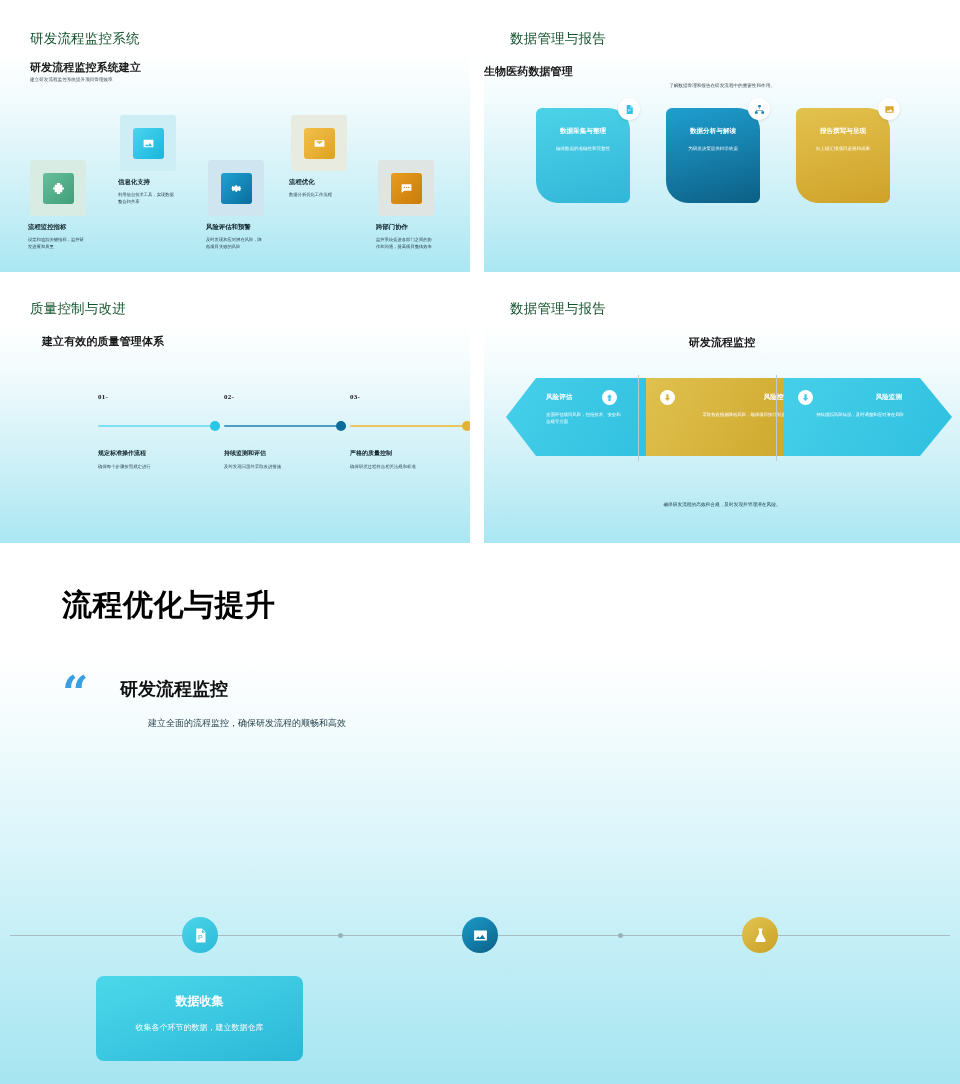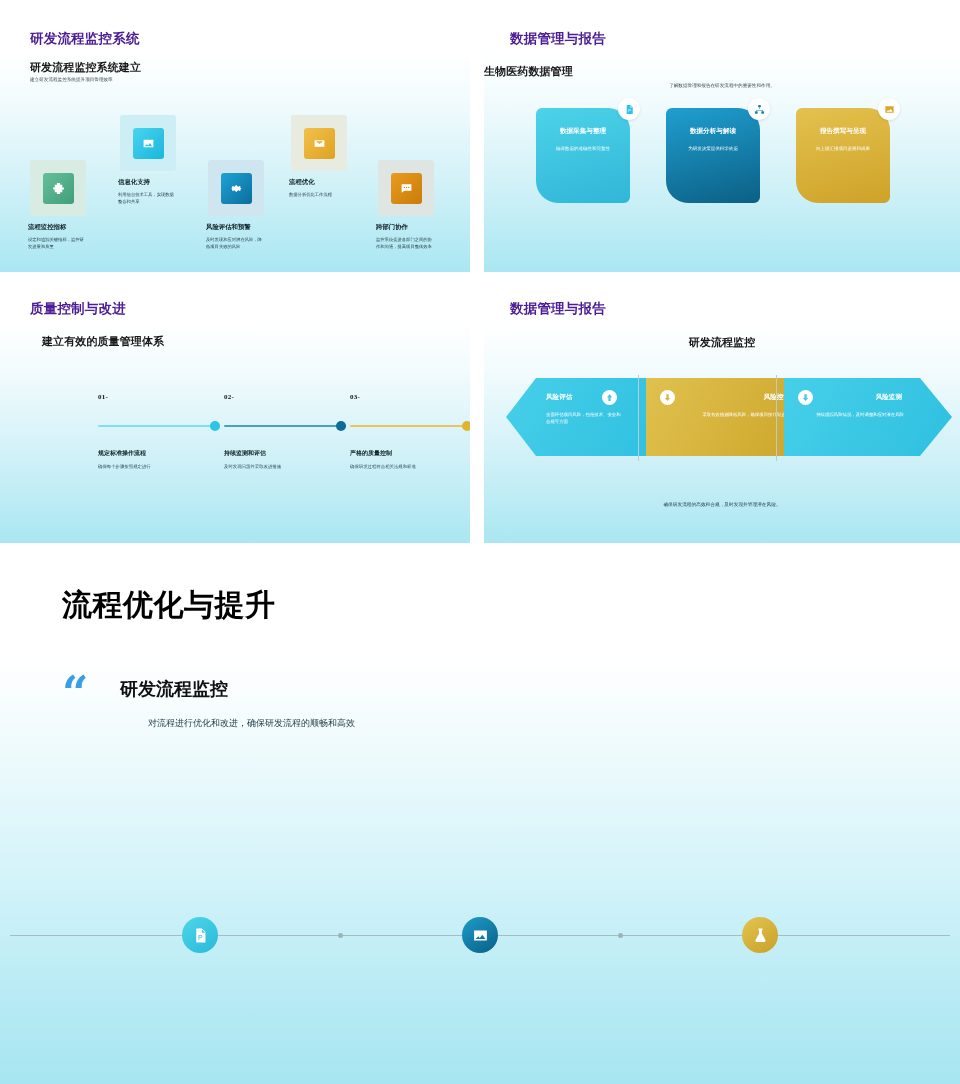--- a/index.html
+++ b/index.html
@@ -7,21 +7,21 @@
     width: 960px; height: 1084px;
     background: #ffffff;
     font-family: "Liberation Sans", "DejaVu Sans", sans-serif;
     overflow: hidden;
   }
   .page { position: relative; width: 960px; height: 1084px; background:#fff; }
 
   
   .slide { position: absolute; background: #fff; }
   .slide-title {
-    font-size: 13.5px; font-weight: bold; color: #4c1d95;
+    font-size: 13.5px; font-weight: normal; color: #14532d;
     letter-spacing: .2px;
   }
   .panel {
     position: absolute; left: 0; right: 0;
     background: linear-gradient(180deg, #ffffff 0%, #f2fbfd 22%, #c6eef6 72%, #a9e7f2 100%);
     overflow: hidden;
   }
   .panel-h2 {
     font-size: 11px; font-weight: bold; color: #1a1a1a; letter-spacing:.1px;
   }
@@ -324,21 +324,21 @@
 
       <div class="foot">确保研发流程的高效和合规，及时发现并管理潜在风险。</div>
     </div>
   </div>
 
   <div class="slide" id="s5">
     <div class="big-title">流程优化与提升</div>
     <div class="panel">
       <div class="quote-mark" style="color:#3a9fe0;">“</div>
       <div class="q-title">研发流程监控</div>
-      <div class="q-sub">对流程进行优化和改进，确保研发流程的顺畅和高效</div>
+      <div class="q-sub">建立全面的流程监控，确保研发流程的顺畅和高效</div>
 
       <div class="tl-line"></div>
       <div class="tl-dot" style="left:338px;"></div>
       <div class="tl-dot" style="left:618px;"></div>
 
       <div class="tnode" style="left:182px; background:linear-gradient(145deg,#4ed6e9,#2ab9d9);">
         <div>
           <svg width="17" height="17" viewBox="0 0 24 24" fill="#fff">
               <path d="M6 2h8l5 5v15H6V2zm8 1.5V8h4.5L14 3.5z"></path>
               <text x="8.5" y="18" font-size="10" fill="#2ab9d9" font-family="sans-serif">P</text>
@@ -354,16 +354,20 @@
         </div>
       </div>
       <div class="tnode" style="left:742px; background:linear-gradient(145deg,#e3c551,#c9a026);">
         <div>
           <svg width="17" height="17" viewBox="0 0 24 24" fill="#fff">
               <path d="M9 2h6v2h-1v5.2l5 9.3c.6 1.1-.2 2.5-1.5 2.5H6.5c-1.3 0-2.1-1.4-1.5-2.5l5-9.3V4H9V2z"></path>
             </svg>
         </div>
       </div>
 
+      <div class="tcard" style="left:96px; background:linear-gradient(160deg,#4cd8ea,#2bb8d8);">
+        <div class="tc-t">数据收集</div>
+        <div class="tc-d">收集各个环节的数据，建立数据仓库</div>
+      </div>
     </div>
   </div>
 
 </div>
 
 </body></html>

